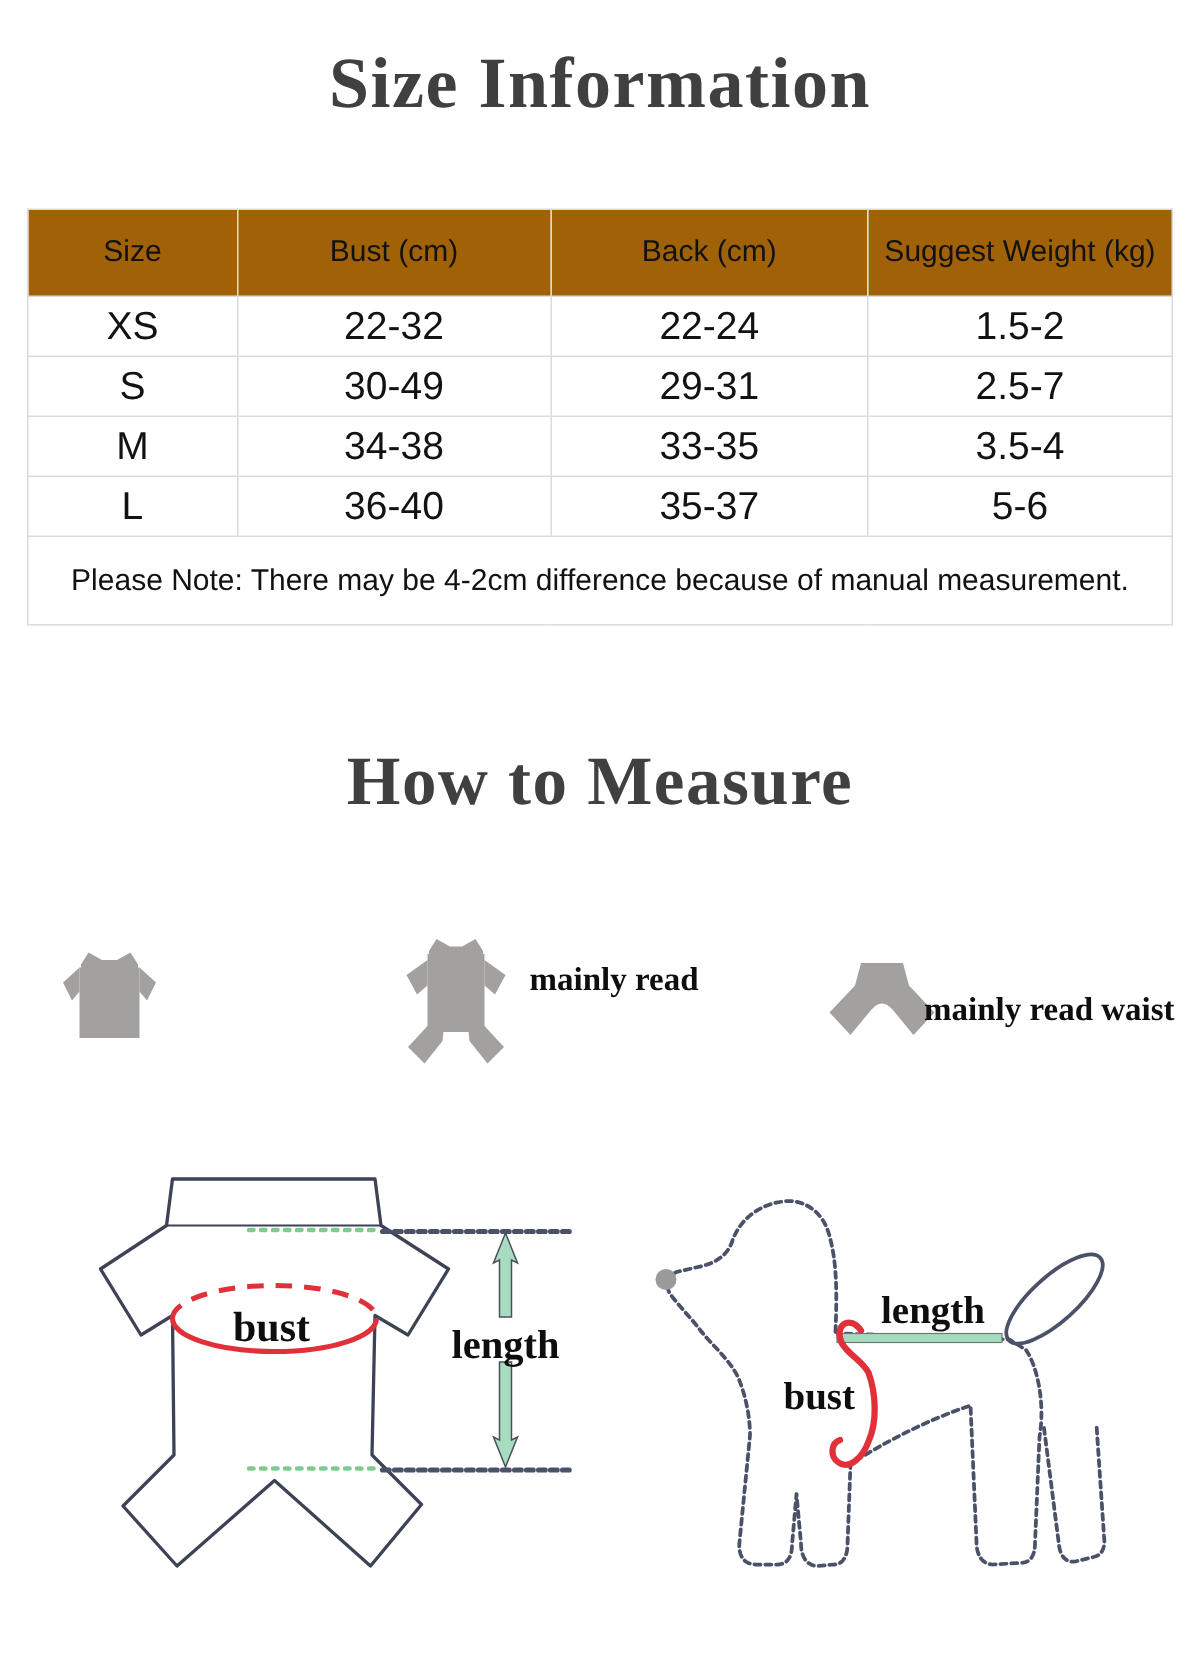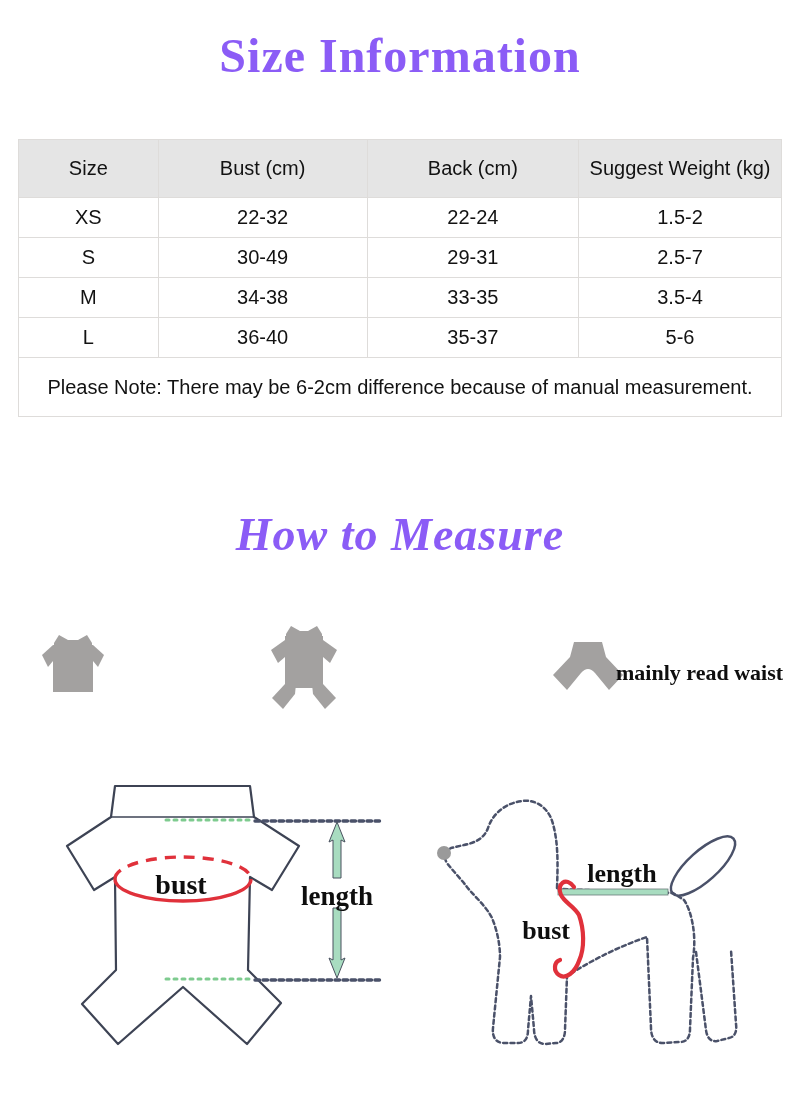--- a/index.html
+++ b/index.html
@@ -1,32 +1,32 @@
 <!DOCTYPE html>
 <html><head>
 <meta charset="utf-8">
 <style>
   html,body{margin:0;padding:0;background:#ffffff;}
   #page{position:relative;width:800px;height:1114px;background:#ffffff;overflow:hidden;
         font-family:"Liberation Sans",sans-serif;color:#141414;}
 
   .big-title{position:absolute;left:0;width:800px;text-align:center;margin:0;
              font-family:"Liberation Serif",serif;font-weight:bold;
-             color:#8b5cf6;letter-spacing:1px;}
+             color:#404040;letter-spacing:1px;}
   #size-title{top:28px;font-size:48px;}
-  #measure-title{top:508px;font-size:46px;font-style:italic;}
+  #measure-title{top:494px;font-size:46px;}
 
   
   #size-table-wrap{position:absolute;left:18px;top:139px;width:764px;}
   table.size{width:100%;border-collapse:collapse;table-layout:fixed;
              border:1px solid #d6d6d4;background:#ffffff;}
   table.size th,table.size td{border:1px solid #dedcda;text-align:center;
              font-family:"Liberation Sans",sans-serif;}
-  table.size th{background:#e5e5e5;height:55px;font-size:20px;font-weight:normal;color:#121212;}
-  table.size td{height:37px;font-size:20px;color:#121212;}
+  table.size th{background:#a16207;height:55px;font-size:20px;font-weight:normal;color:#121212;}
+  table.size td{height:37px;font-size:26px;color:#121212;}
   table.size td.note-cell{height:56px;font-size:20px;}
   col.c-size{width:18.3%;} col.c-bust{width:27.4%;} col.c-back{width:27.7%;} col.c-wt{width:26.6%;}
 
   
   .legend-label{position:absolute;font-family:"Liberation Serif",serif;font-weight:bold;
                 font-size:22px;color:#0e0e0e;white-space:nowrap;}
   .legend-label.two-line{line-height:34px;}
   .licon{position:absolute;}
 
   
@@ -75,21 +75,21 @@
           <td>33-35</td>
           <td>3.5-4</td>
         </tr>
         <tr>
           <td>L</td>
           <td>36-40</td>
           <td>35-37</td>
           <td>5-6</td>
         </tr>
         <tr>
-          <td class="note-cell" colspan="4">Please Note: There may be 6-2cm difference because of manual measurement.</td>
+          <td class="note-cell" colspan="4">Please Note: There may be 4-2cm difference because of manual measurement.</td>
         </tr>
       </tbody>
     </table>
   </div>
 
   <h2 id="measure-title" class="big-title">How to Measure</h2>
 
   <svg class="licon" style="left:40px;top:634px" width="66" height="62" viewBox="0 0 66 62">
     <g fill="#a3a1a0">
       <path d="M14,9 L19,1 L28,6 L38,6 L47,1 L52,9 L52,14 L14,14 Z"></path>
@@ -103,20 +103,21 @@
     <g fill="#a3a1a0">
       <path d="M24,8 L29,0 L38,5 L46,5 L55,0 L60,8 L60,13 L24,13 Z"></path>
       <rect x="23" y="10" width="38" height="52"></rect>
       <path d="M23,14 L9,24 L16,37 L23,31 Z"></path>
       <path d="M61,14 L75,24 L68,37 L61,31 Z"></path>
       <path d="M23,58 L10,72 L21,83 L33,68 L34,58 Z"></path>
       <path d="M61,58 L74,72 L63,83 L51,68 L50,58 Z"></path>
     </g>
   </svg>
   <div class="legend-label two-line" style="left:353px;top:636px">
+    <div>mainly read</div>
   </div>
 
   <svg class="licon" style="left:553px;top:642px" width="70" height="56" viewBox="0 0 70 56">
     <path fill="#a3a1a0" d="M21,0 L49,0 L53,15 L70,33 L56,48 L42,31 Q35,23 28,31 L14,48 L0,33 L17,15 Z"></path>
   </svg>
   <div class="legend-label" style="left:616px;top:660px">mainly read waist</div>
 
   <svg class="diag" style="left:40px;top:778px" width="370" height="290" viewBox="40 778 370 290">
     <path d="M115,786 L250,786 L254,817 L299,846 L272,890 L250,877 L248,970 L281,1003 L247,1044
              L183,987 L118,1044 L82,1004 L116,970 L115,877 L94,890 L67,846 L111,817 Z" fill="none" stroke="#3d4354" stroke-width="2.2" stroke-linejoin="round"></path>

